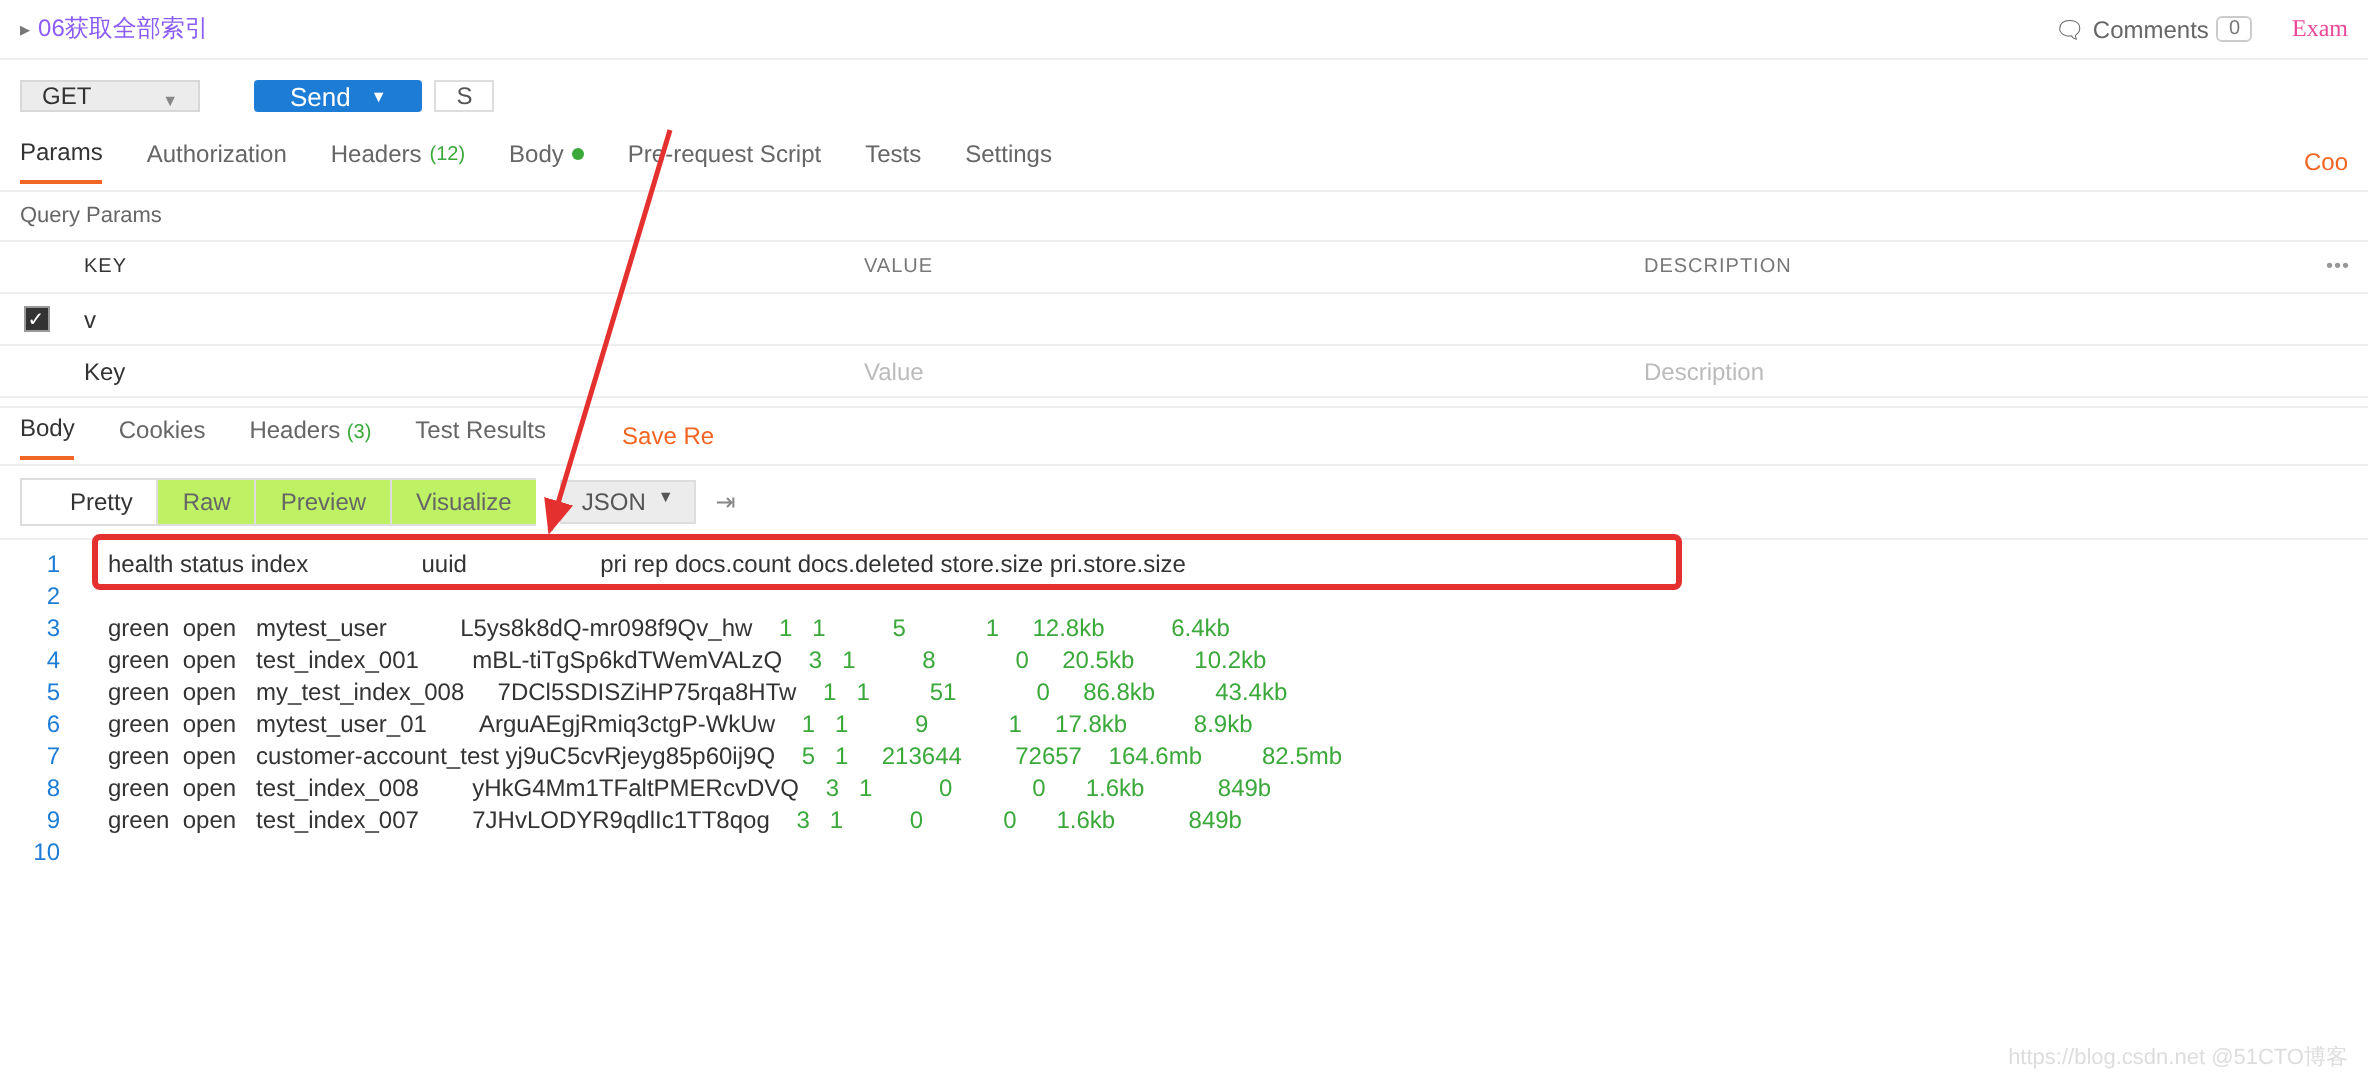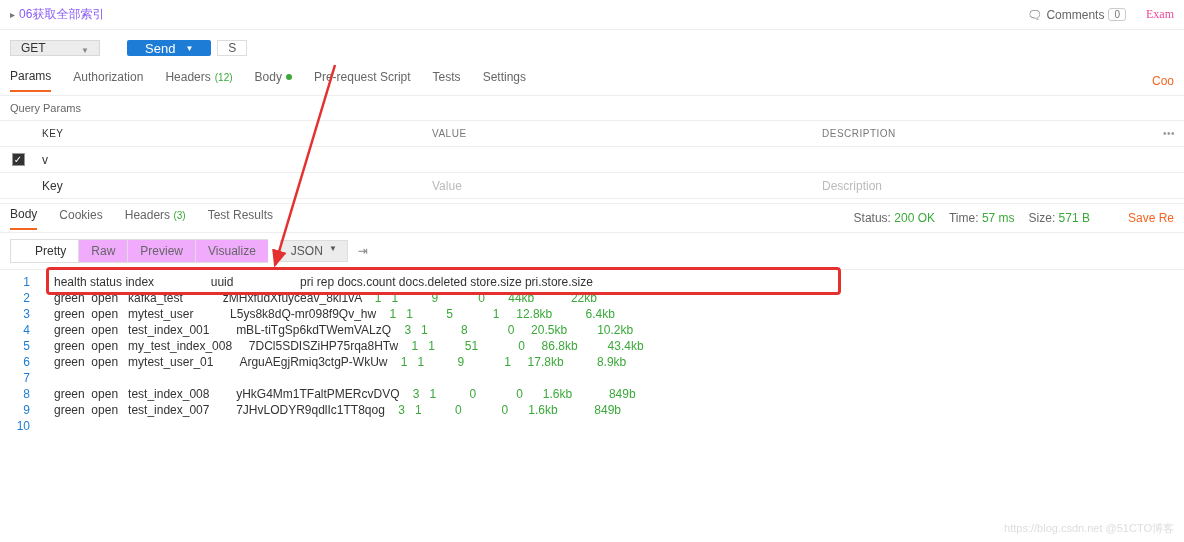--- a/index.html
+++ b/index.html
@@ -43,21 +43,21 @@
 .ghost { color: #bbb; }
 
 .restabs { display: flex; align-items: center; border-top: 1px solid #eee; border-bottom: 1px solid #eee; padding: 0 10px; height: 30px; gap: 22px; margin-top: 4px; }
 .restabs .tab { color: #666; padding: 0 0 7px 0; }
 .restabs .tab.active { color: #333; border-bottom: 2px solid #f26522; }
 .restabs .meta { margin-left: auto; display: flex; gap: 14px; color: #666; }
 .restabs .meta .v { color: #3aa93a; }
 .restabs .save { color: #f26522; margin-left: 16px; }
 
 .viewtabs { display: flex; align-items: center; border-bottom: 1px solid #eee; padding: 6px 10px; gap: 0; }
-.viewtabs .vtab { padding: 4px 12px; color: #666; background: #f0abfc; border: 1px solid #ddd; border-right: none; }
+.viewtabs .vtab { padding: 4px 12px; color: #666; background: #bef264; border: 1px solid #ddd; border-right: none; }
 .viewtabs .vtab:last-of-type { border-right: 1px solid #ddd; }
 .viewtabs .vtab.active { background: #fff; color: #333; padding-left: 24px; }
 .viewtabs .fmt { margin-left: 12px; background: #ececec; border: 1px solid #ddd; padding: 3px 10px; color: #555; display: flex; gap: 6px; }
 .viewtabs .wrap-icon { margin-left: 10px; color: #888; }
 
 .body-area { position: relative; }
 .code { font-family: "Courier New", monospace; font-size: 12px; line-height: 16px; padding: 4px 0; }
 .code .ln { display: flex; }
 .code .gut { width: 40px; text-align: right; padding-right: 10px; color: #1d7dd6; user-select: none; }
 .code .txt { white-space: pre; color: #333; margin-left: 14px; }
@@ -143,25 +143,20 @@
 </div>
 
 <div class="restabs">
   <span class="tab active">Body</span>
   <span class="tab">Cookies</span>
   <span class="tab">
     <span>Headers</span>
     <span class="count">(3)</span>
   </span>
   <span class="tab">Test Results</span>
-  <div class="meta">
-    <span><span>Status:</span> <span class="v">200 OK</span></span>
-    <span><span>Time:</span> <span class="v">57 ms</span></span>
-    <span><span>Size:</span> <span class="v">571 B</span></span>
-  </div>
   <span class="save">Save Re</span>
 </div>
 
 <div class="viewtabs">
   <span class="vtab active">Pretty</span>
   <span class="vtab">Raw</span>
   <span class="vtab">Preview</span>
   <span class="vtab">Visualize</span>
   <span class="fmt">
     <span>JSON</span>
@@ -171,40 +166,40 @@
 </div>
 
 <div class="body-area">
   <div class="code" id="code">
       <div class="ln">
         <div class="gut">1</div>
         <div class="txt">health status index                 uuid                    pri rep docs.count docs.deleted store.size pri.store.size</div>
       </div>
       <div class="ln">
         <div class="gut">2</div>
-        <div class="txt">green  open   kafka_test            zMHxfudXfuyceav_8kl1vA <span class="g">   1   1          9            0       44kb           22kb</span></div>
       </div>
       <div class="ln">
         <div class="gut">3</div>
         <div class="txt">green  open   mytest_user           L5ys8k8dQ-mr098f9Qv_hw <span class="g">   1   1          5            1     12.8kb          6.4kb</span></div>
       </div>
       <div class="ln">
         <div class="gut">4</div>
         <div class="txt">green  open   test_index_001        mBL-tiTgSp6kdTWemVALzQ <span class="g">   3   1          8            0     20.5kb         10.2kb</span></div>
       </div>
       <div class="ln">
         <div class="gut">5</div>
         <div class="txt">green  open   my_test_index_008     7DCl5SDISZiHP75rqa8HTw <span class="g">   1   1         51            0     86.8kb         43.4kb</span></div>
       </div>
       <div class="ln">
         <div class="gut">6</div>
         <div class="txt">green  open   mytest_user_01        ArguAEgjRmiq3ctgP-WkUw <span class="g">   1   1          9            1     17.8kb          8.9kb</span></div>
       </div>
       <div class="ln">
         <div class="gut">7</div>
+        <div class="txt">green  open   customer-account_test yj9uC5cvRjeyg85p60ij9Q <span class="g">   5   1     213644        72657    164.6mb         82.5mb</span></div>
       </div>
       <div class="ln">
         <div class="gut">8</div>
         <div class="txt">green  open   test_index_008        yHkG4Mm1TFaltPMERcvDVQ <span class="g">   3   1          0            0      1.6kb           849b</span></div>
       </div>
       <div class="ln">
         <div class="gut">9</div>
         <div class="txt">green  open   test_index_007        7JHvLODYR9qdlIc1TT8qog <span class="g">   3   1          0            0      1.6kb           849b</span></div>
       </div>
       <div class="ln">

